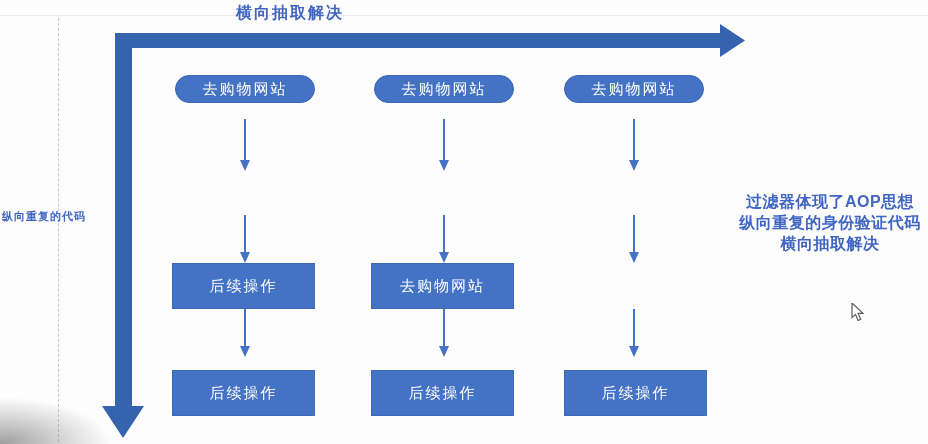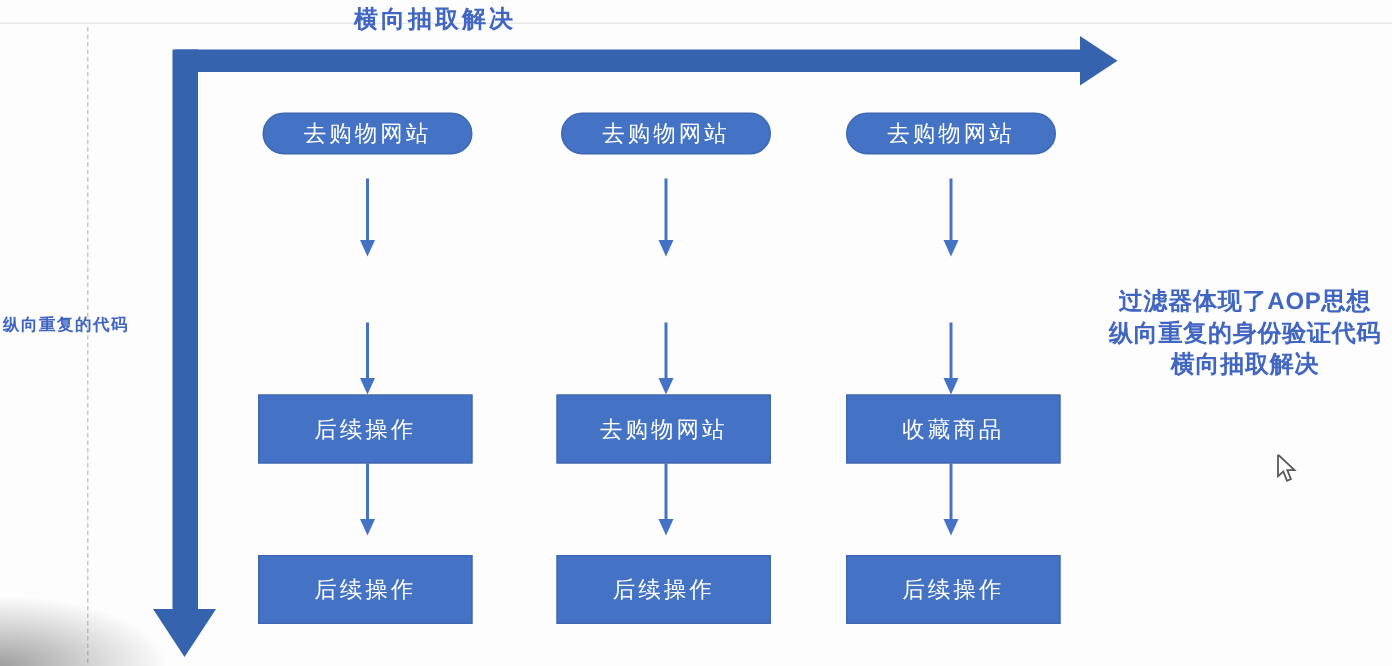--- a/index.html
+++ b/index.html
@@ -126,21 +126,20 @@
     <div>横向抽取解决</div>
   </div>
 
   <div class="node rounded col1r">去购物网站</div>
   <div class="node rounded col2r">去购物网站</div>
   <div class="node rounded col3r">去购物网站</div>
 
 
   <div class="node rect row-action col1">后续操作</div>
   <div class="node rect row-action col2">去购物网站</div>
-  <div class="node rect row-action col3">收藏商品</div>
 
   <div class="node rect row-follow col1">后续操作</div>
   <div class="node rect row-follow col2">后续操作</div>
   <div class="node rect row-follow col3">后续操作</div>
 
   <svg class="cursor" width="14" height="20" viewBox="0 0 14 20">
     <polygon points="1,0 1,14.5 4.6,11.4 7,17.5 9.6,16.4 7.2,10.4 12,10.4" fill="#ffffff" stroke="#5a5a5a" stroke-width="1.2"></polygon>
   </svg>
 
   <div class="corner-shadow"></div>

